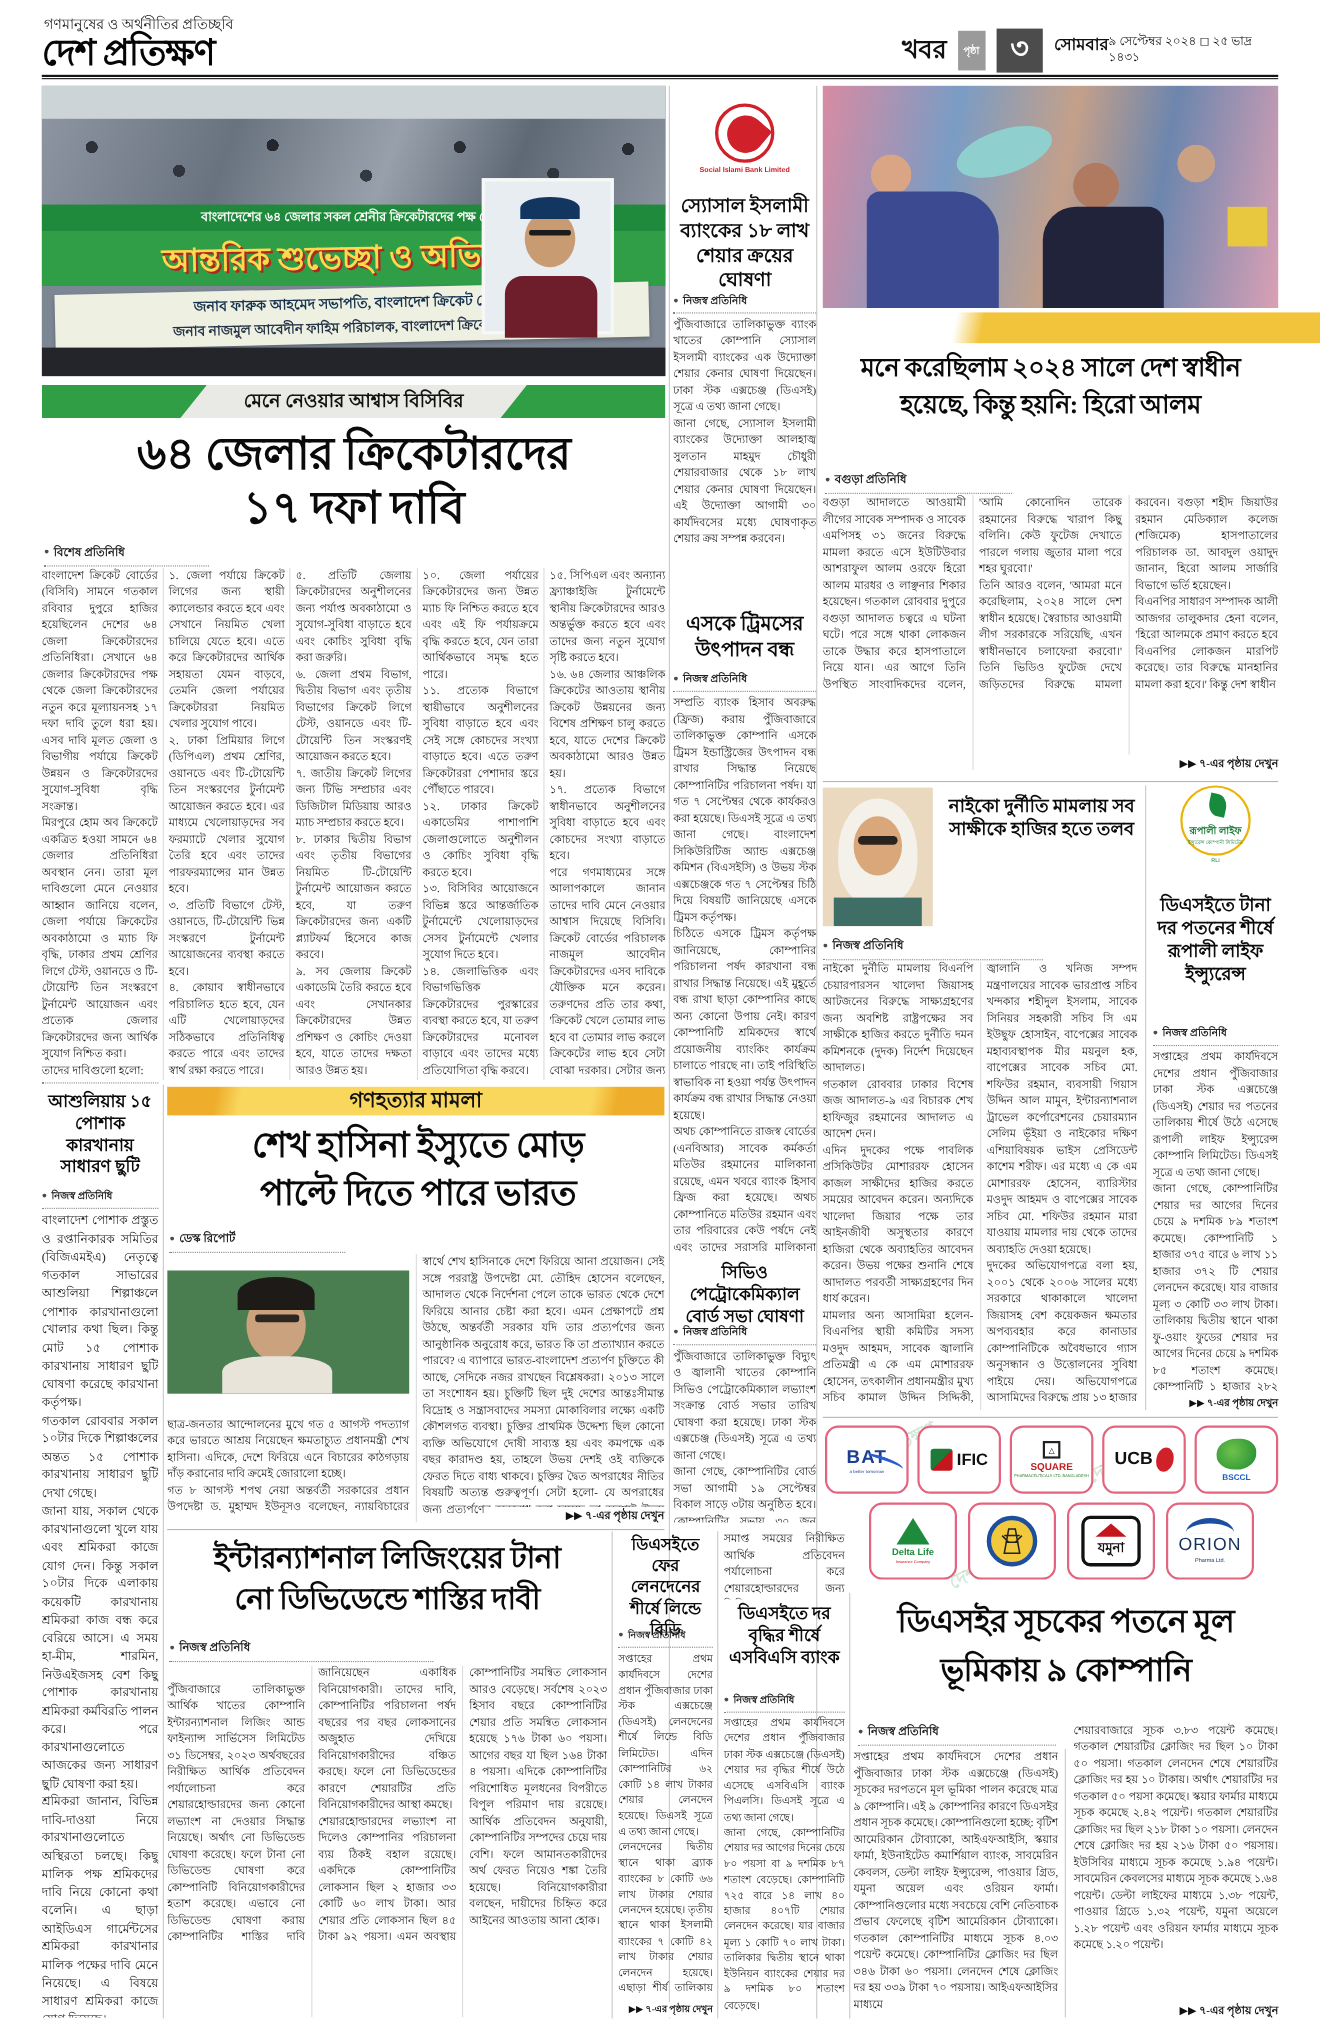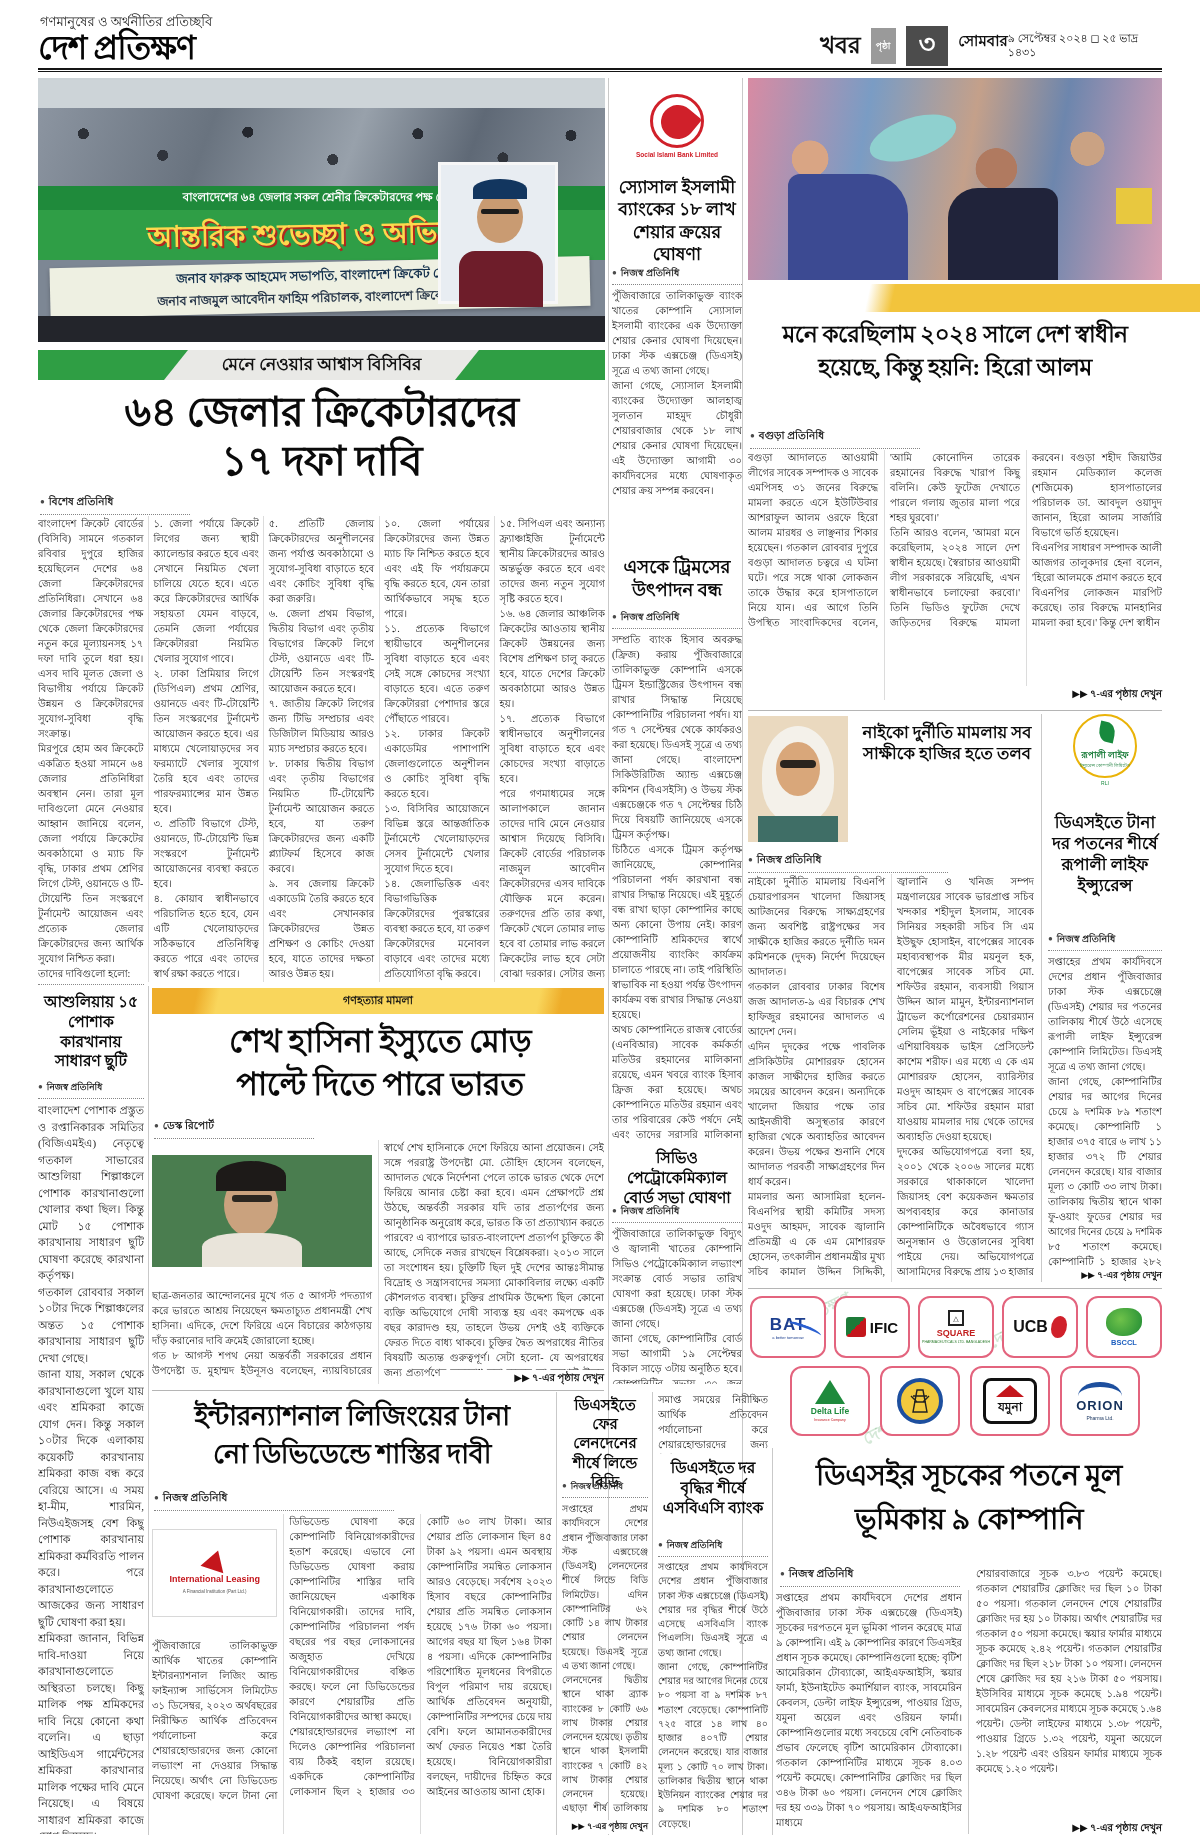--- a/index.html
+++ b/index.html
@@ -16,21 +16,21 @@
   .c5{column-count:5;column-gap:10px;column-rule:1px solid #dcdcdc}
   .vrule{width:1px;background:#c9c9c9}
   .hrule{height:1px;background:#b5b5b5}
   .dotrule{border-top:1px dotted #8a8a8a}
   .cont{font-weight:800;font-size:10px;text-align:right;background:#fff;color:#101010}
   .stripA{background:#e9e9e6;display:flex;align-items:center;justify-content:center;font-weight:800;font-size:17px;position:absolute;overflow:hidden}
   .stripA i{position:absolute;top:0;bottom:0;width:150px;background:#2f9e44}
   .stripA i.l{left:0;clip-path:polygon(0 0,100% 0,84% 100%,0 100%)}
   .stripA i.r{right:0;clip-path:polygon(16% 0,100% 0,100% 100%,0 100%)}
   .stripB{background:linear-gradient(102deg,#ffffff 0 24%,#f2c43c 29% 100%);display:flex;align-items:center;font-weight:800;font-size:16px;position:absolute;padding-left:42%}
-  .kick{background:linear-gradient(102deg,#eead2a 0 10%,#f9d65c 15% 85%,#eead2a 90% 100%);display:flex;align-items:center;justify-content:center;font-weight:800;font-size:11px;position:absolute}
+  .kick{background:linear-gradient(102deg,#eead2a 0 10%,#f9d65c 15% 85%,#eead2a 90% 100%);display:flex;align-items:center;justify-content:center;font-weight:800;font-size:19px;position:absolute}
   .adcard{position:absolute;border:2px solid #e3647e;border-radius:12px;background:#fff;display:flex;flex-direction:column;align-items:center;justify-content:center;gap:2px;overflow:hidden}
   .wm{position:absolute;color:rgba(57,150,74,.22);font-weight:800;font-size:17px;transform:rotate(-26deg);white-space:nowrap}
   .hdr-num{background:#4c4c4c;color:#fff;width:44px;height:40px;display:flex;align-items:center;justify-content:center;font-size:26px;font-weight:900}
   .hdr-pg{background:#9a9a9a;color:#fff;width:26px;height:36px;display:flex;align-items:center;justify-content:center;font-size:9px;font-weight:700;text-align:center}
   .sans{font-family:"Liberation Sans","DejaVu Sans",sans-serif}
 </style>
 </head>
 <body>
 
 <div class="abs" style="left:40px;top:12px;width:260px;height:12px;font-size:13px;color:#222">গণমানুষের ও অর্থনীতির প্রতিচ্ছবি</div>
@@ -223,21 +223,21 @@
   </div>
 </div>
 <div class="adcard" style="left:970px;top:1366px;width:80px;height:70px">
   <div style="width:54px;height:46px;border:3px solid #111;border-radius:8px;display:flex;flex-direction:column;align-items:center;justify-content:center;gap:1px">
     <div style="width:0;height:0;border-left:14px solid transparent;border-right:14px solid transparent;border-bottom:12px solid #c4161c"></div>
     <span style="font-size:12px;font-weight:900">যমুনা</span>
   </div>
 </div>
 <div class="adcard" style="left:1060px;top:1366px;width:80px;height:70px">
   <div style="width:44px;height:14px;border-top:5px solid #1d4f9e;border-radius:50%/100% 100% 0 0"></div>
-  <span class="sans" style="font-size:13px;font-weight:700;color:#16325c;letter-spacing:1px">ORION</span>
+  <span class="sans" style="font-size:16px;font-weight:400;color:#16325c;letter-spacing:1px">ORION</span>
   <span class="sans" style="font-size:5px;color:#16325c">Pharma Ltd.</span>
 </div>
 
 <div class="abs dotrule" style="left:38px;top:984px;width:106px"></div>
 <div class="abs hlw" style="left:38px;top:992px;width:106px;height:84px;font-size:15.5px">আশুলিয়ায় ১৫ পোশাক কারখানায় সাধারণ ছুটি</div>
 <div class="abs byline" style="left:38px;top:1080px;width:106px;font-size:9px"><span class="dot">●</span><span>নিজস্ব প্রতিনিধি</span></div>
 <div class="abs bodytxt" style="left:38px;top:1102px;width:106px;height:732px;font-size:11px">বাংলাদেশ পোশাক প্রস্তুত ও রপ্তানিকারক সমিতির (বিজিএমইএ) নেতৃত্বে গতকাল সাভারের আশুলিয়া শিল্পাঞ্চলে পোশাক কারখানাগুলো খোলার কথা ছিল। কিন্তু মোট ১৫ পোশাক কারখানায় সাধারণ ছুটি ঘোষণা করেছে কারখানা কর্তৃপক্ষ।
 গতকাল রোববার সকাল ১০টার দিকে শিল্পাঞ্চলের অন্তত ১৫ পোশাক কারখানায় সাধারণ ছুটি দেখা গেছে।
 জানা যায়, সকাল থেকে কারখানাগুলো খুলে যায় এবং শ্রমিকরা কাজে যোগ দেন। কিন্তু সকাল ১০টার দিকে এলাকায় কয়েকটি কারখানায় শ্রমিকরা কাজ বন্ধ করে বেরিয়ে আসে। এ সময় হা-মীম, শারমিন, নিউএইজসহ বেশ কিছু পোশাক কারখানায় শ্রমিকরা কর্মবিরতি পালন করে। পরে কারখানাগুলোতে আজকের জন্য সাধারণ ছুটি ঘোষণা করা হয়।
 শ্রমিকরা জানান, বিভিন্ন দাবি-দাওয়া নিয়ে কারখানাগুলোতে অস্থিরতা চলছে। কিছু মালিক পক্ষ শ্রমিকদের দাবি নিয়ে কোনো কথা বলেনি। এ ছাড়া আইডিএস গার্মেন্টসের শ্রমিকরা কারখানার মালিক পক্ষের দাবি মেনে নিয়েছে। এ বিষয়ে সাধারণ শ্রমিকরা কাজে যোগ দিয়েছে।
@@ -260,25 +260,20 @@
 গত ৮ আগস্ট শপথ নেয়া অন্তর্বর্তী সরকারের প্রধান উপদেষ্টা ড. মুহাম্মদ ইউনূসও বলেছেন, ন্যায়বিচারের স্বার্থে শেখ হাসিনাকে দেশে ফিরিয়ে আনা প্রয়োজন। সেই সঙ্গে পররাষ্ট্র উপদেষ্টা মো. তৌহিদ হোসেন বলেছেন, আদালত থেকে নির্দেশনা পেলে তাকে ভারত থেকে দেশে ফিরিয়ে আনার চেষ্টা করা হবে। এমন প্রেক্ষাপটে প্রশ্ন উঠছে, অন্তর্বর্তী সরকার যদি তার প্রত্যর্পণের জন্য আনুষ্ঠানিক অনুরোধ করে, ভারত কি তা প্রত্যাখ্যান করতে পারবে? এ ব্যাপারে ভারত-বাংলাদেশ প্রত্যর্পণ চুক্তিতে কী আছে, সেদিকে নজর রাখছেন বিশ্লেষকরা। ২০১৩ সালে তা সংশোধন হয়। চুক্তিটি ছিল দুই দেশের আন্তঃসীমান্ত বিদ্রোহ ও সন্ত্রাসবাদের সমস্যা মোকাবিলার লক্ষ্যে একটি কৌশলগত ব্যবস্থা। চুক্তির প্রাথমিক উদ্দেশ্য ছিল কোনো ব্যক্তি অভিযোগে দোষী সাব্যস্ত হয় এবং কমপক্ষে এক বছর কারাদণ্ড হয়, তাহলে উভয় দেশই ওই ব্যক্তিকে ফেরত দিতে বাধ্য থাকবে। চুক্তির দ্বৈত অপরাধের নীতির বিষয়টি অত্যন্ত গুরুত্বপূর্ণ। সেটা হলো- যে অপরাধের জন্য প্রত্যর্পণের অনুরোধ করা হয়েছে তা অবশ্যই উভয় দেশে শাস্তিযোগ্য অপরাধ হিসেবে স্বীকৃত হতে হবে।
 শেখ হাসিনার বিরুদ্ধে হত্যা, বলপূর্বক গুম ও গণহত্যাসহ একাধিক স্তরের গুরুতর অভিযোগে মামলা হয়েছে। রাজনৈতিক মর্যাদা এবং অভিযোগের প্রকৃতি বিবেচনা করে ভারতে আশ্রয় চাওয়া তার জন্য চ্যালেঞ্জিং হতে পারে। এরপর ২০১৬ সালের সংশোধনীর কারণে প্রত্যর্পণে তথ্যপ্রমাণ পেশের প্রয়োজনীয়তা ছিল, তা দূর হয় এবং শুধুমাত্র অনুরোধকারী দেশের একটি উপযুক্ত আদালত থেকে গ্রেপ্তারি পরোয়ানা</span>
 </div>
 <div class="abs cont" style="left:440px;top:1370px;width:164px">▶▶ ৭-এর পৃষ্ঠায় দেখুন</div>
 <div class="abs hrule" style="left:152px;top:1390px;width:452px"></div>
 
 <div class="abs hl" style="left:152px;top:1398px;width:400px;height:86px;font-size:27px;line-height:1.4">ইন্টারন্যাশনাল লিজিংয়ের টানা
 নো ডিভিডেন্ডে শাস্তির দাবী</div>
 <div class="abs byline" style="left:154px;top:1490px;width:240px"><span class="dot">●</span><span>নিজস্ব প্রতিনিধি</span></div>
 <div class="abs bodytxt c3" style="left:152px;top:1514px;width:400px;height:320px">
-  <div style="width:100%;height:88px;border:1px solid #d8d8d8;margin-bottom:6px;display:flex;flex-direction:column;align-items:center;justify-content:center;gap:3px">
-    <div style="width:0;height:0;border-left:12px solid transparent;border-right:12px solid transparent;border-bottom:20px solid #c4161c;transform:rotate(18deg)"></div>
-    <span class="sans" style="font-size:9px;font-weight:800;color:#c4161c;text-align:center">International Leasing</span>
-    <span class="sans" style="font-size:4.5px;color:#555">A Financial Institution (Part Ltd.)</span>
-  </div>
   <span>পুঁজিবাজারে তালিকাভুক্ত আর্থিক খাতের কোম্পানি ইন্টারন্যাশনাল লিজিং আন্ড ফাইন্যান্স সার্ভিসেস লিমিটেড ৩১ ডিসেম্বর, ২০২৩ অর্থবছরের নিরীক্ষিত আর্থিক প্রতিবেদন পর্যালোচনা করে শেয়ারহোল্ডারদের জন্য কোনো লভ্যাংশ না দেওয়ার সিদ্ধান্ত নিয়েছে। অর্থাৎ নো ডিভিডেন্ড ঘোষণা করেছে। ফলে টানা নো ডিভিডেন্ড ঘোষণা করে কোম্পানিটি বিনিয়োগকারীদের হতাশ করেছে। এভাবে নো ডিভিডেন্ড ঘোষণা করায় কোম্পানিটির শাস্তির দাবি জানিয়েছেন একাধিক বিনিয়োগকারী। তাদের দাবি, কোম্পানিটির পরিচালনা পর্ষদ বছরের পর বছর লোকসানের অজুহাত দেখিয়ে বিনিয়োগকারীদের বঞ্চিত করছে। ফলে নো ডিভিডেন্ডের কারণে শেয়ারটির প্রতি বিনিয়োগকারীদের আস্থা কমছে।
 শেয়ারহোল্ডারদের লভ্যাংশ না দিলেও কোম্পানির পরিচালনা ব্যয় ঠিকই বহাল রয়েছে। একদিকে কোম্পানিটির লোকসান ছিল ২ হাজার ৩৩ কোটি ৬০ লাখ টাকা। আর শেয়ার প্রতি লোকসান ছিল ৪৫ টাকা ৯২ পয়সা। এমন অবস্থায় কোম্পানিটির সমন্বিত লোকসান আরও বেড়েছে। সর্বশেষ ২০২৩ হিসাব বছরে কোম্পানিটির শেয়ার প্রতি সমন্বিত লোকসান হয়েছে ১৭৬ টাকা ৬০ পয়সা। আগের বছর যা ছিল ১৬৪ টাকা ৪ পয়সা। এদিকে কোম্পানিটির পরিশোধিত মূলধনের বিপরীতে বিপুল পরিমাণ দায় রয়েছে। আর্থিক প্রতিবেদন অনুযায়ী, কোম্পানিটির সম্পদের চেয়ে দায় বেশি। ফলে আমানতকারীদের অর্থ ফেরত নিয়েও শঙ্কা তৈরি হয়েছে। বিনিয়োগকারীরা বলছেন, দায়ীদের চিহ্নিত করে আইনের আওতায় আনা হোক।</span>
 </div>
 
 <div class="abs vrule" style="left:556px;top:1392px;height:443px"></div>
 <div class="abs hlw" style="left:562px;top:1396px;width:86px;height:80px;font-size:15px">ডিএসইতে ফের লেনদেনের শীর্ষে লিন্ডে বিডি</div>
 <div class="abs byline" style="left:562px;top:1480px;width:86px;font-size:8.5px"><span class="dot">●</span><span>নিজস্ব প্রতিনিধি</span></div>
 <div class="abs bodytxt" style="left:562px;top:1502px;width:86px;height:312px;font-size:9.5px">সপ্তাহের প্রথম কার্যদিবসে দেশের প্রধান পুঁজিবাজার ঢাকা স্টক এক্সচেঞ্জে (ডিএসই) লেনদেনের শীর্ষে লিন্ডে বিডি লিমিটেড। এদিন কোম্পানিটির ৬২ কোটি ১৪ লাখ টাকার শেয়ার লেনদেন হয়েছে। ডিএসই সূত্রে এ তথ্য জানা গেছে।
 লেনদেনের দ্বিতীয় স্থানে থাকা ব্র্যাক ব্যাংকের ৮ কোটি ৬৬ লাখ টাকার শেয়ার লেনদেন হয়েছে। তৃতীয় স্থানে থাকা ইসলামী ব্যাংকের ৭ কোটি ৪২ লাখ টাকার শেয়ার লেনদেন হয়েছে। এছাড়া শীর্ষ তালিকায় থাকা অন্য কোম্পানিগুলো হলো- টেকনো ড্রাগস, লাভেলো আইসক্রিম, অগ্নি সিস্টেমস, মিডল্যান্ড ব্যাংক, গ্রামীণফোন, ইবনে সিনা এবং কেডিএস এক্সেসরিজ। ৯০</div>
 <div class="abs cont" style="left:562px;top:1820px;width:86px;font-size:8.5px">▶▶ ৭-এর পৃষ্ঠায় দেখুন</div>

